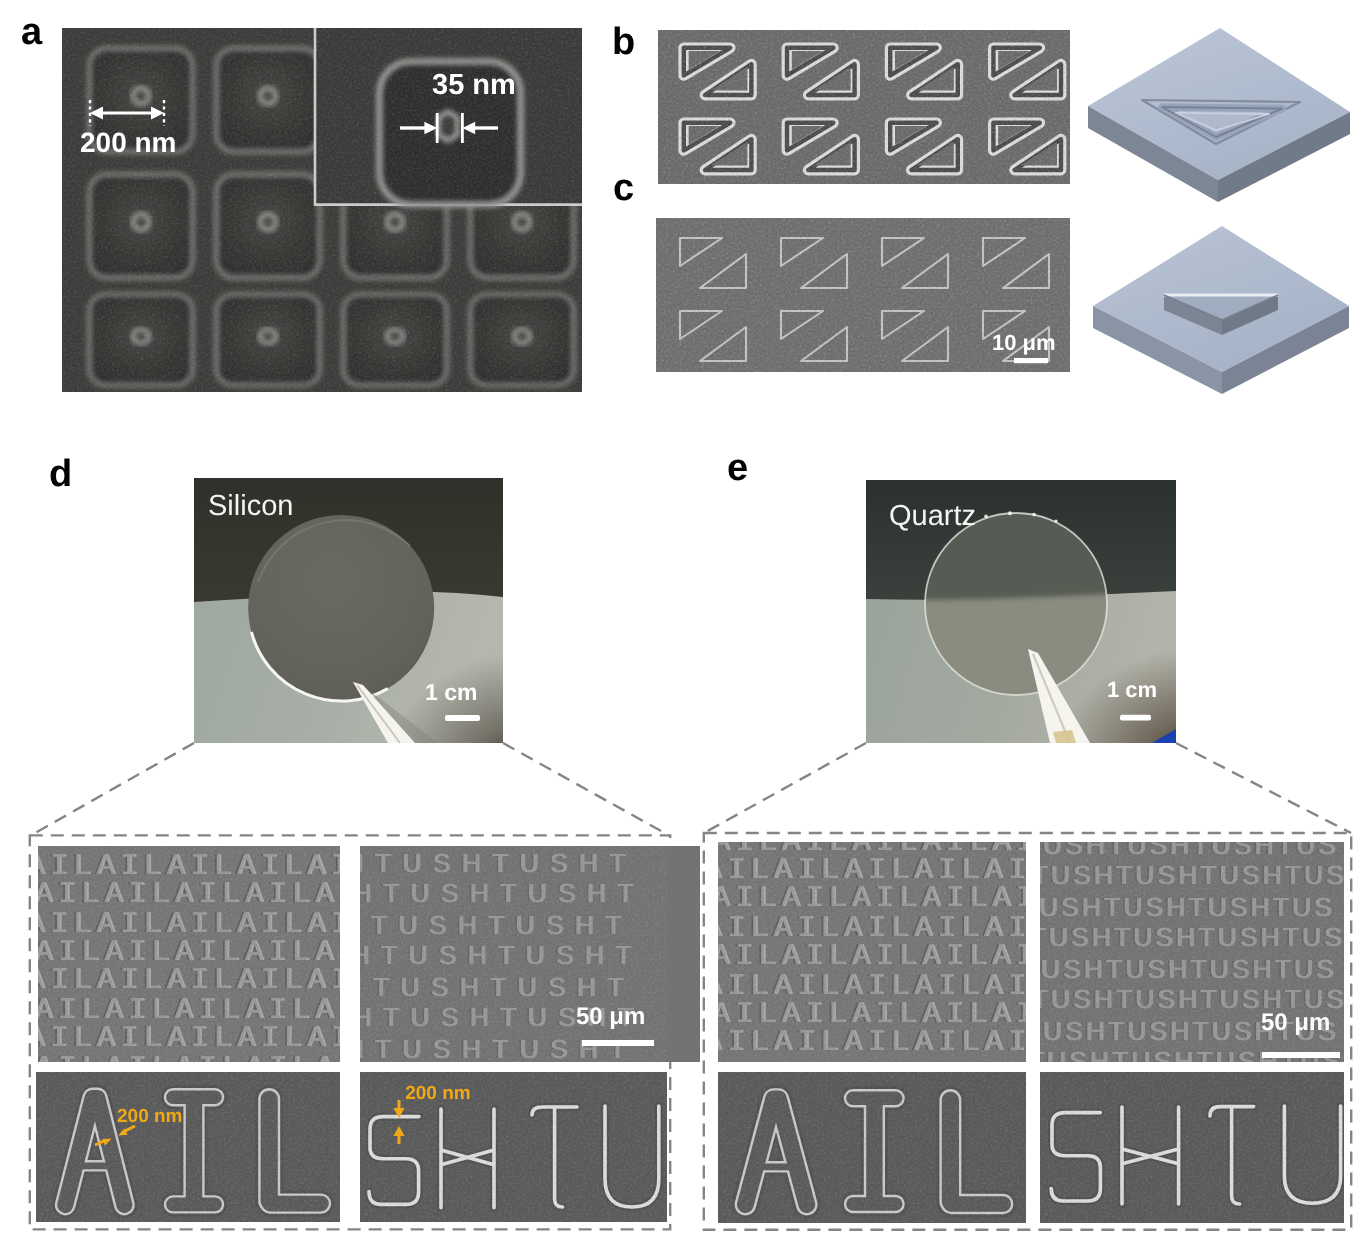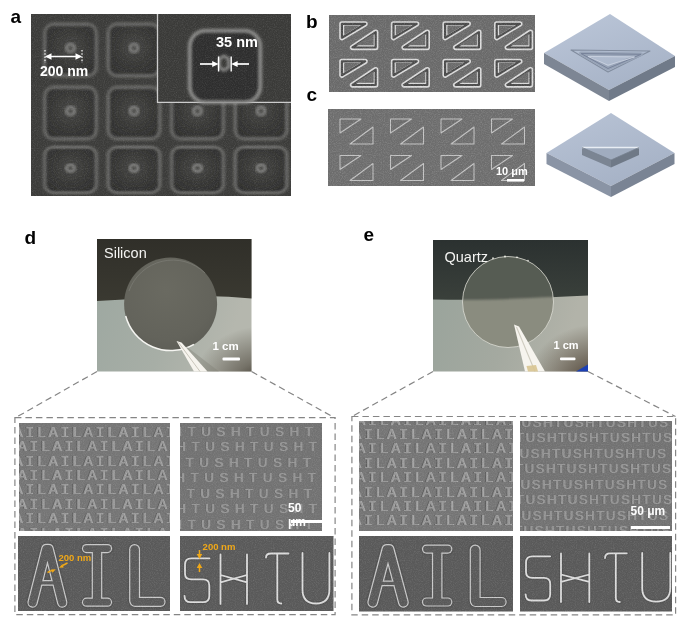--- a/index.html
+++ b/index.html
@@ -279,21 +279,21 @@
 <div class="ailrow" style="top:47.4px;left:-2px;">AILAILAILAILAI</div>
 <div class="ailrow" style="top:61.8px;left:-6px;">AILAILAILAILAI</div>
 <div class="ailrow" style="top:76.2px;left:-2px;">AILAILAILAILAI</div>
 <div class="ailrow" style="top:90.6px;left:-6px;">AILAILAILAILAI</div>
 <div class="ailrow" style="top:105px;left:-2px;">AILAILAILAILAI</div>
 <svg class="abs" style="left:0;top:0;" width="151" height="108.5">
         <rect width="151" height="108.5" filter="url(#nz)" opacity="0.18"></rect>
         <rect width="151" height="108.5" filter="url(#nzd)" opacity="0.16"></rect>
       </svg>
 </div>
-<div class="abs" id="t2l" style="left:180px;top:422.5px;width:142px;height:108.5px;background:#737373;overflow:hidden;">
+<div class="abs" id="t2l" style="left:180px;top:422.5px;width:170px;height:108.5px;background:#737373;overflow:hidden;">
 <div class="tushrow" style="top:1px;left:-8px;">HTUSHTUSHT</div>
 <div class="tushrow" style="top:16.5px;left:-4px;">HTUSHTUSHT</div>
 <div class="tushrow" style="top:32px;left:-10px;">HTUSHTUSHT</div>
 <div class="tushrow" style="top:47.5px;left:-5px;">HTUSHTUSHT</div>
 <div class="tushrow" style="top:63px;left:-9px;">HTUSHTUSHT</div>
 <div class="tushrow" style="top:78.5px;left:-4px;">HTUSHTUSHT</div>
 <div class="tushrow" style="top:94px;left:-8px;">HTUSHTUSHT</div>
 <svg class="abs" style="left:0;top:0;" width="153.5" height="108.5">
         <rect width="153.5" height="108.5" filter="url(#nz)" opacity="0.18"></rect>
         <rect width="153.5" height="108.5" filter="url(#nzd)" opacity="0.16"></rect>

